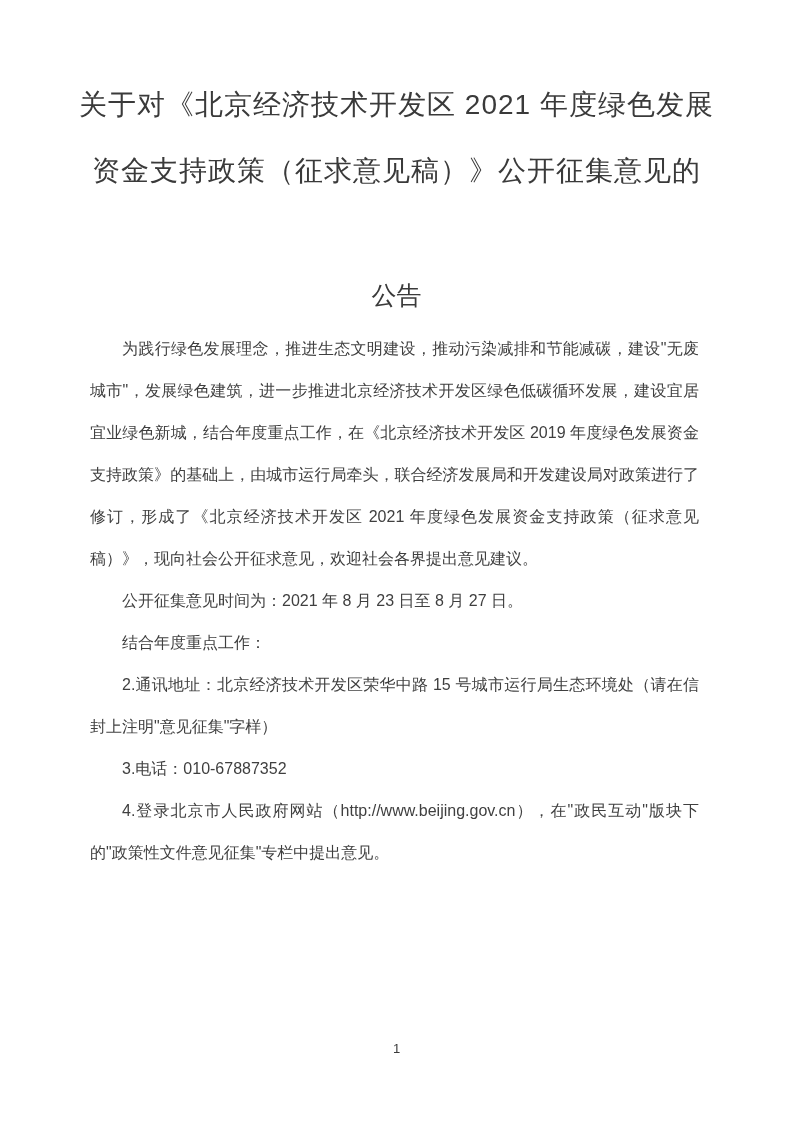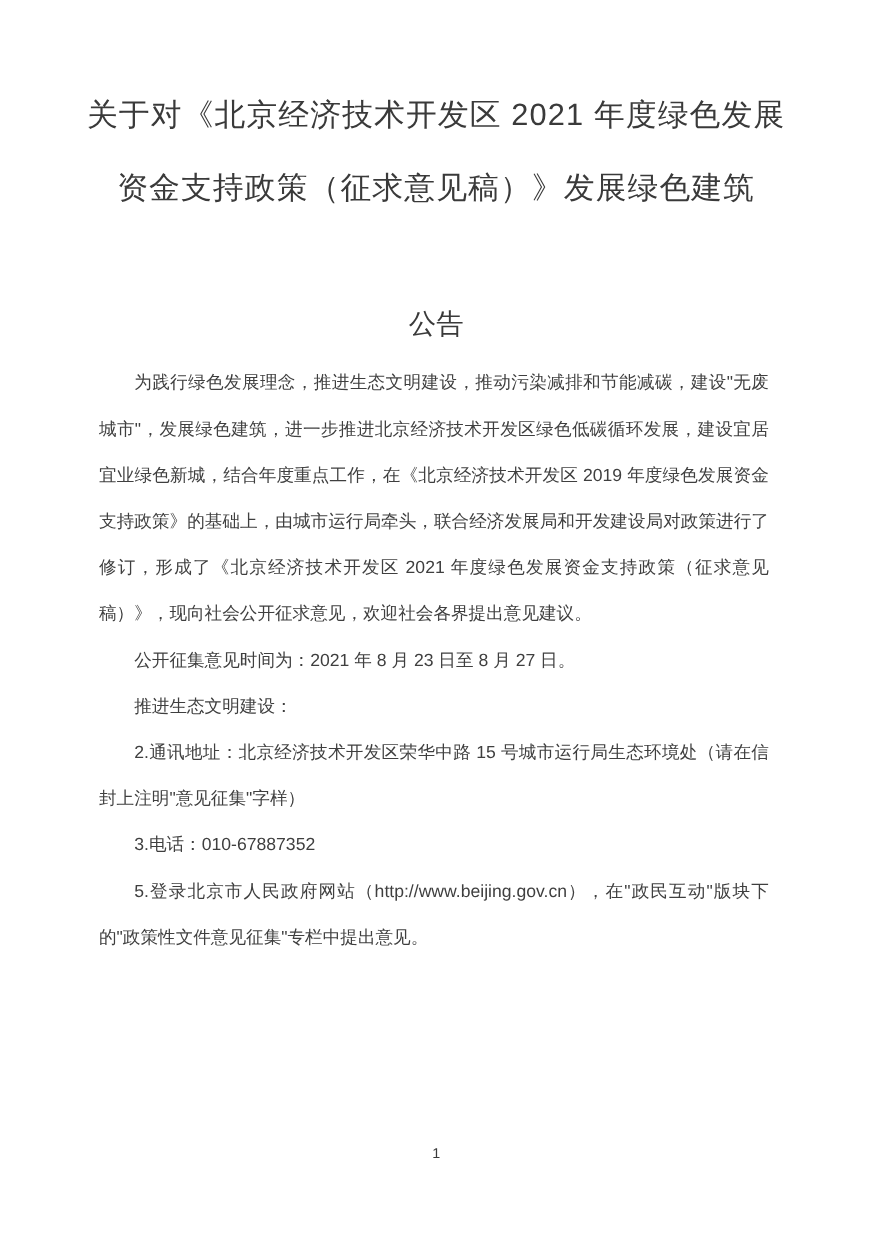--- a/index.html
+++ b/index.html
@@ -65,29 +65,29 @@
     color: #3a3a3a;
   }
 </style>
 </head>
 <body>
 
 <div class="page">
 
   <div class="title">
     <span>关于对《北京经济技术开发区 2021 年度绿色发展</span>
-    <span>资金支持政策（征求意见稿）》发展绿色建筑</span>
+    <span>资金支持政策（征求意见稿）》公开征集意见的</span>
   </div>
 
   <div class="subtitle">公告</div>
 
   <div class="content">
     <p>为践行绿色发展理念，推进生态文明建设，推动污染减排和节能减碳，建设"无废城市"，发展绿色建筑，进一步推进北京经济技术开发区绿色低碳循环发展，建设宜居宜业绿色新城，结合年度重点工作，在《北京经济技术开发区 2019 年度绿色发展资金支持政策》的基础上，由城市运行局牵头，联合经济发展局和开发建设局对政策进行了修订，形成了《北京经济技术开发区 2021 年度绿色发展资金支持政策（征求意见稿）》，现向社会公开征求意见，欢迎社会各界提出意见建议。</p>
     <p>公开征集意见时间为：2021 年 8 月 23 日至 8 月 27 日。</p>
-    <p>推进生态文明建设：</p>
+    <p>结合年度重点工作：</p>
     <p>2.通讯地址：北京经济技术开发区荣华中路 15 号城市运行局生态环境处（请在信封上注明"意见征集"字样）</p>
     <p>3.电话：010-67887352</p>
-    <p>5.登录北京市人民政府网站（http://www.beijing.gov.cn），在"政民互动"版块下的"政策性文件意见征集"专栏中提出意见。</p>
+    <p>4.登录北京市人民政府网站（http://www.beijing.gov.cn），在"政民互动"版块下的"政策性文件意见征集"专栏中提出意见。</p>
   </div>
 
   <div class="footer">1</div>
 
 </div>
 
 </body></html>

